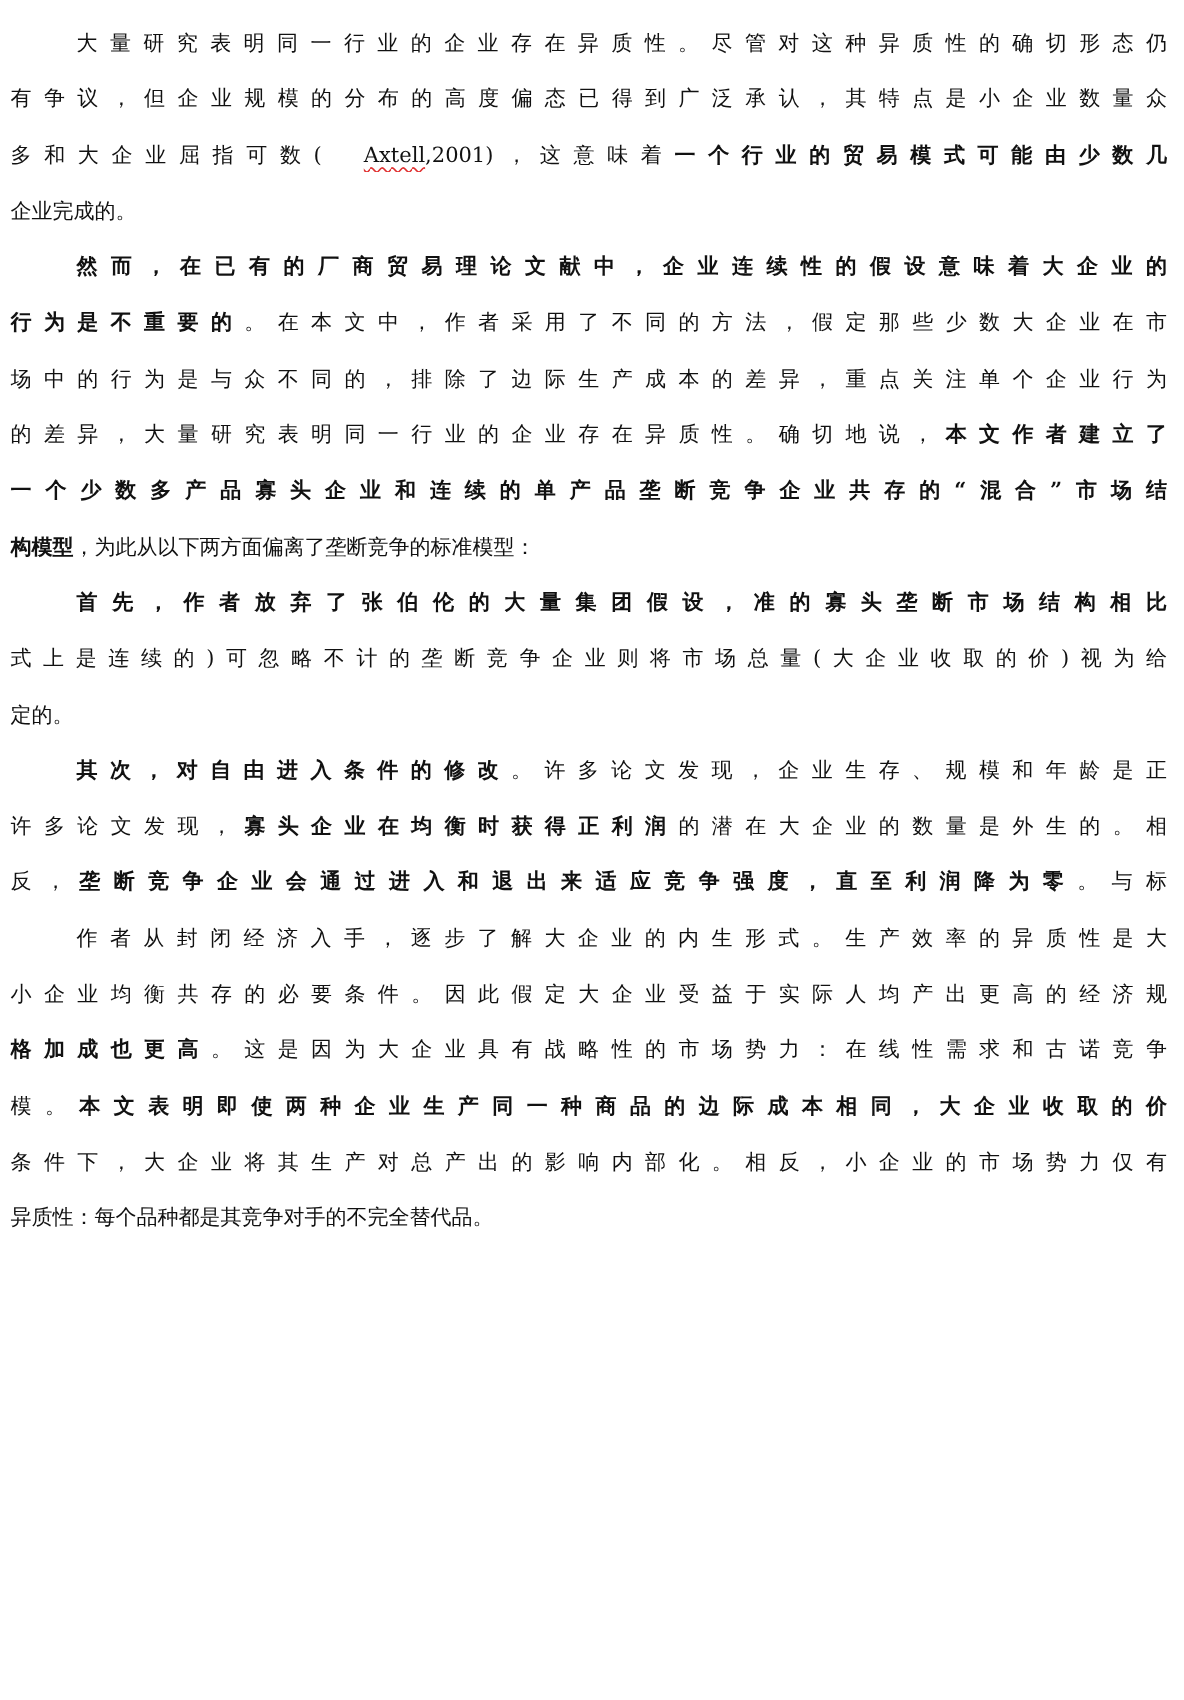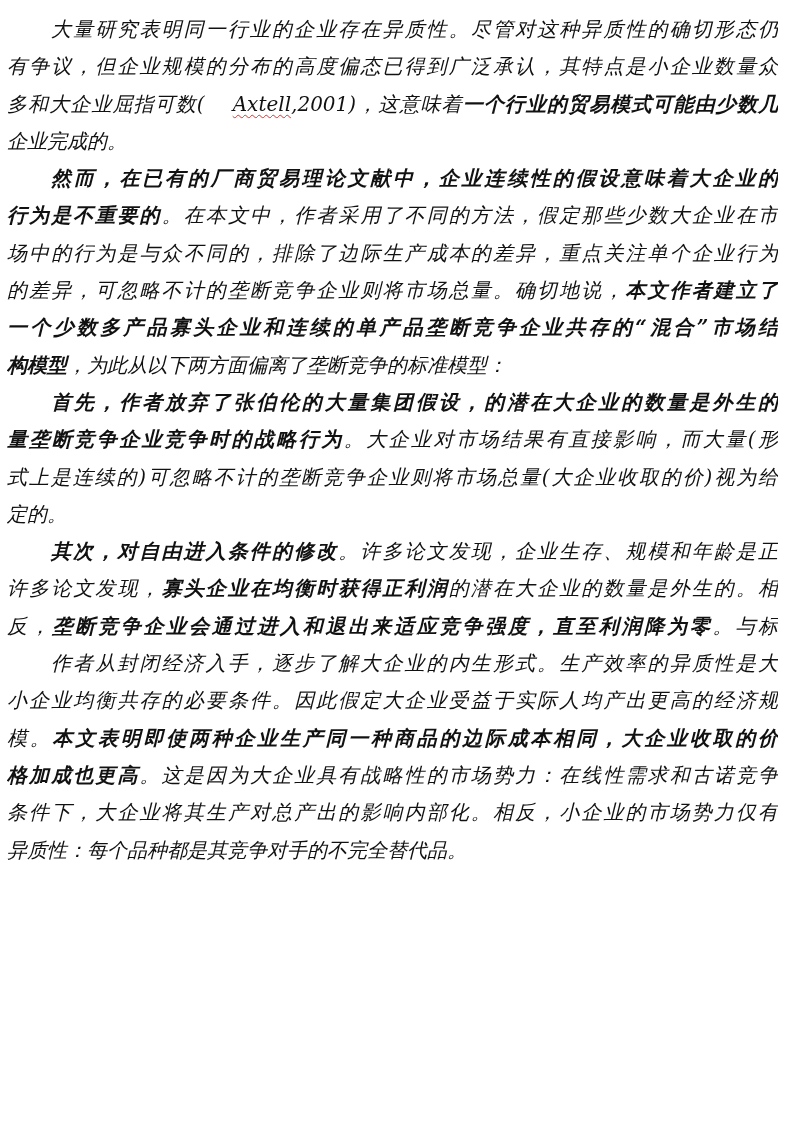--- a/index.html
+++ b/index.html
@@ -4,61 +4,59 @@
 <style>
   html, body { margin: 0; padding: 0; background: #ffffff; }
   body {
     width: 789px; height: 1133px; overflow: hidden;
     font-family: "DejaVu Serif", "Liberation Serif", serif;
     color: #111111;
   }
   .page { position: relative; padding: 11px 11px 0 7px; }
   .line {
     height: 37.3px; line-height: 37.3px;
-    font-size: 20px;
+    font-size: 14px;
     white-space: nowrap;
     text-align: justify; text-align-last: justify;
     overflow: hidden;
-    font-style: italic;
   }
   .line.indent { padding-left: 44px; }
   .line.last { text-align-last: left; }
   .b { font-weight: bold; }
   .spell { text-decoration: underline wavy #e03030; text-decoration-thickness: 1px; text-underline-offset: 3px; margin-left: 28px; }
 </style>
 </head>
 <body>
 
 <div class="page" id="page">
     <div class="paragraph">
       <div class="line indent"><span class="">大量研究表明同一行业的企业存在异质性。尽管对这种异质性的确切形态仍</span></div>
       <div class="line"><span class="">有争议，但企业规模的分布的高度偏态已得到广泛承认，其特点是小企业数量众</span></div>
       <div class="line"><span class="">多和大企业屈指可数(</span><span class="spell">Axtell</span><span class="">,2001)，这意味着</span><span class="b">一个行业的贸易模式可能由少数几</span></div>
       <div class="line last"><span class="">企业完成的。</span></div>
     </div>
     <div class="paragraph">
       <div class="line indent"><span class="b">然而，在已有的厂商贸易理论文献中，企业连续性的假设意味着大企业的</span></div>
       <div class="line"><span class="b">行为是不重要的</span><span class="">。在本文中，作者采用了不同的方法，假定那些少数大企业在市</span></div>
       <div class="line"><span class="">场中的行为是与众不同的，排除了边际生产成本的差异，重点关注单个企业行为</span></div>
-      <div class="line"><span class="">的差异，可忽略不计的垄断竞争企业则将市场总量。确切地说，</span><span class="b">本文作者建立了</span></div>
+      <div class="line"><span class="">的差异，大量研究表明同一行业的企业存在异质性。确切地说，</span><span class="b">本文作者建立了</span></div>
       <div class="line"><span class="b">一个少数多产品寡头企业和连续的单产品垄断竞争企业共存的“混合”市场结</span></div>
       <div class="line last"><span class="b">构模型</span><span class="">，为此从以下两方面偏离了垄断竞争的标准模型：</span></div>
     </div>
     <div class="paragraph">
-      <div class="line indent"><span class="b">首先，作者放弃了张伯伦的大量集团假设，的潜在大企业的数量是外生的</span></div>
-      <div class="line"><span class="b">量垄断竞争企业竞争时的战略行为</span><span class="">。大企业对市场结果有直接影响，而大量(形</span></div>
+      <div class="line indent"><span class="b">首先，作者放弃了张伯伦的大量集团假设，准的寡头垄断市场结构相比</span></div>
       <div class="line"><span class="">式上是连续的)可忽略不计的垄断竞争企业则将市场总量(大企业收取的价)视为给</span></div>
       <div class="line last"><span class="">定的。</span></div>
     </div>
     <div class="paragraph">
       <div class="line indent"><span class="b">其次，对自由进入条件的修改</span><span class="">。许多论文发现，企业生存、规模和年龄是正</span></div>
       <div class="line"><span class="">许多论文发现，</span><span class="b">寡头企业在均衡时获得正利润</span><span class="">的潜在大企业的数量是外生的。相</span></div>
       <div class="line"><span class="">反，</span><span class="b">垄断竞争企业会通过进入和退出来适应竞争强度，直至利润降为零</span><span class="">。与标</span></div>
     </div>
     <div class="paragraph">
       <div class="line indent"><span class="">作者从封闭经济入手，逐步了解大企业的内生形式。生产效率的异质性是大</span></div>
       <div class="line"><span class="">小企业均衡共存的必要条件。因此假定大企业受益于实际人均产出更高的经济规</span></div>
+      <div class="line"><span class="b">格加成也更高</span><span class="">。这是因为大企业具有战略性的市场势力：在线性需求和古诺竞争</span></div>
       <div class="line"><span class="">模。</span><span class="b">本文表明即使两种企业生产同一种商品的边际成本相同，大企业收取的价</span></div>
-      <div class="line"><span class="b">格加成也更高</span><span class="">。这是因为大企业具有战略性的市场势力：在线性需求和古诺竞争</span></div>
       <div class="line"><span class="">条件下，大企业将其生产对总产出的影响内部化。相反，小企业的市场势力仅有</span></div>
       <div class="line last"><span class="">异质性：每个品种都是其竞争对手的不完全替代品。</span></div>
     </div>
   </div>
 
 </body></html>

